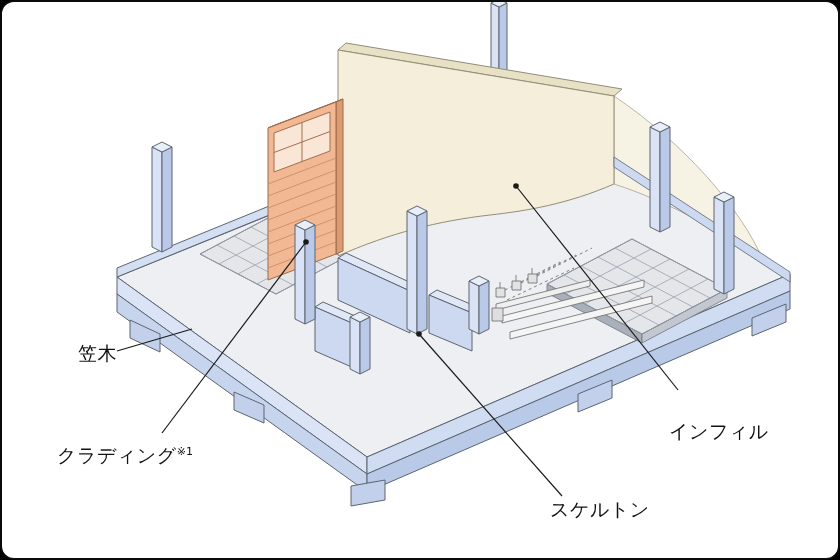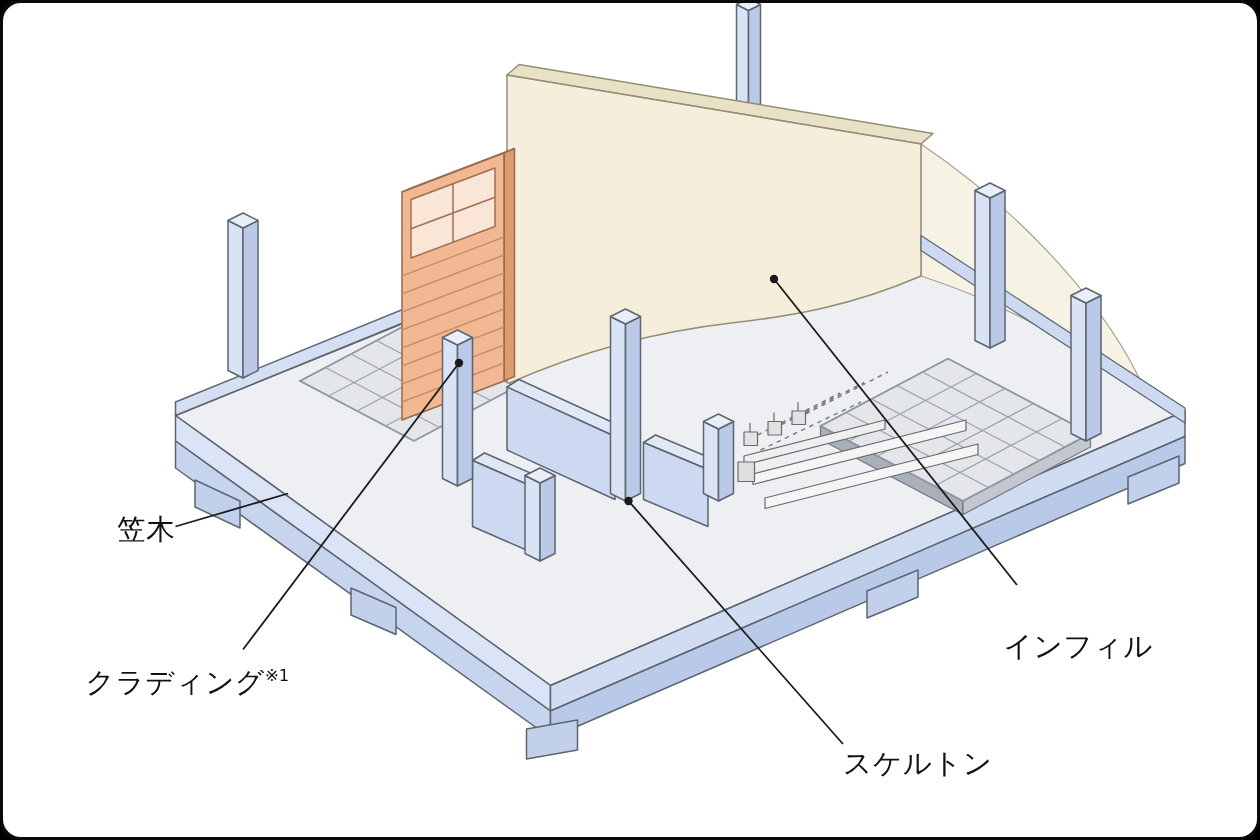--- a/index.html
+++ b/index.html
@@ -130,16 +130,16 @@
       <circle cx="417" cy="332" r="2.8" fill="#1a1a1a" stroke="none"></circle>
       <path d="M676,388 L514,184"></path>
       <circle cx="514" cy="184" r="2.8" fill="#1a1a1a" stroke="none"></circle>
     </g>
   </svg>
 
   <div class="label" style="left:76px;top:340px;">笠木</div>
 
   <div class="label" style="left:55px;top:432px;margin-top:10px;"><span>クラディング</span><sup>※1</sup></div>
 
-  <div class="label" style="left:560px;top:496px;text-align:center;">スケルトン</div>
+  <div class="label" style="left:548px;top:496px;text-align:center;">スケルトン</div>
 
   <div class="label" style="left:667px;top:390px;margin-top:28px;">インフィル</div>
 </div>
 
 </body></html>

